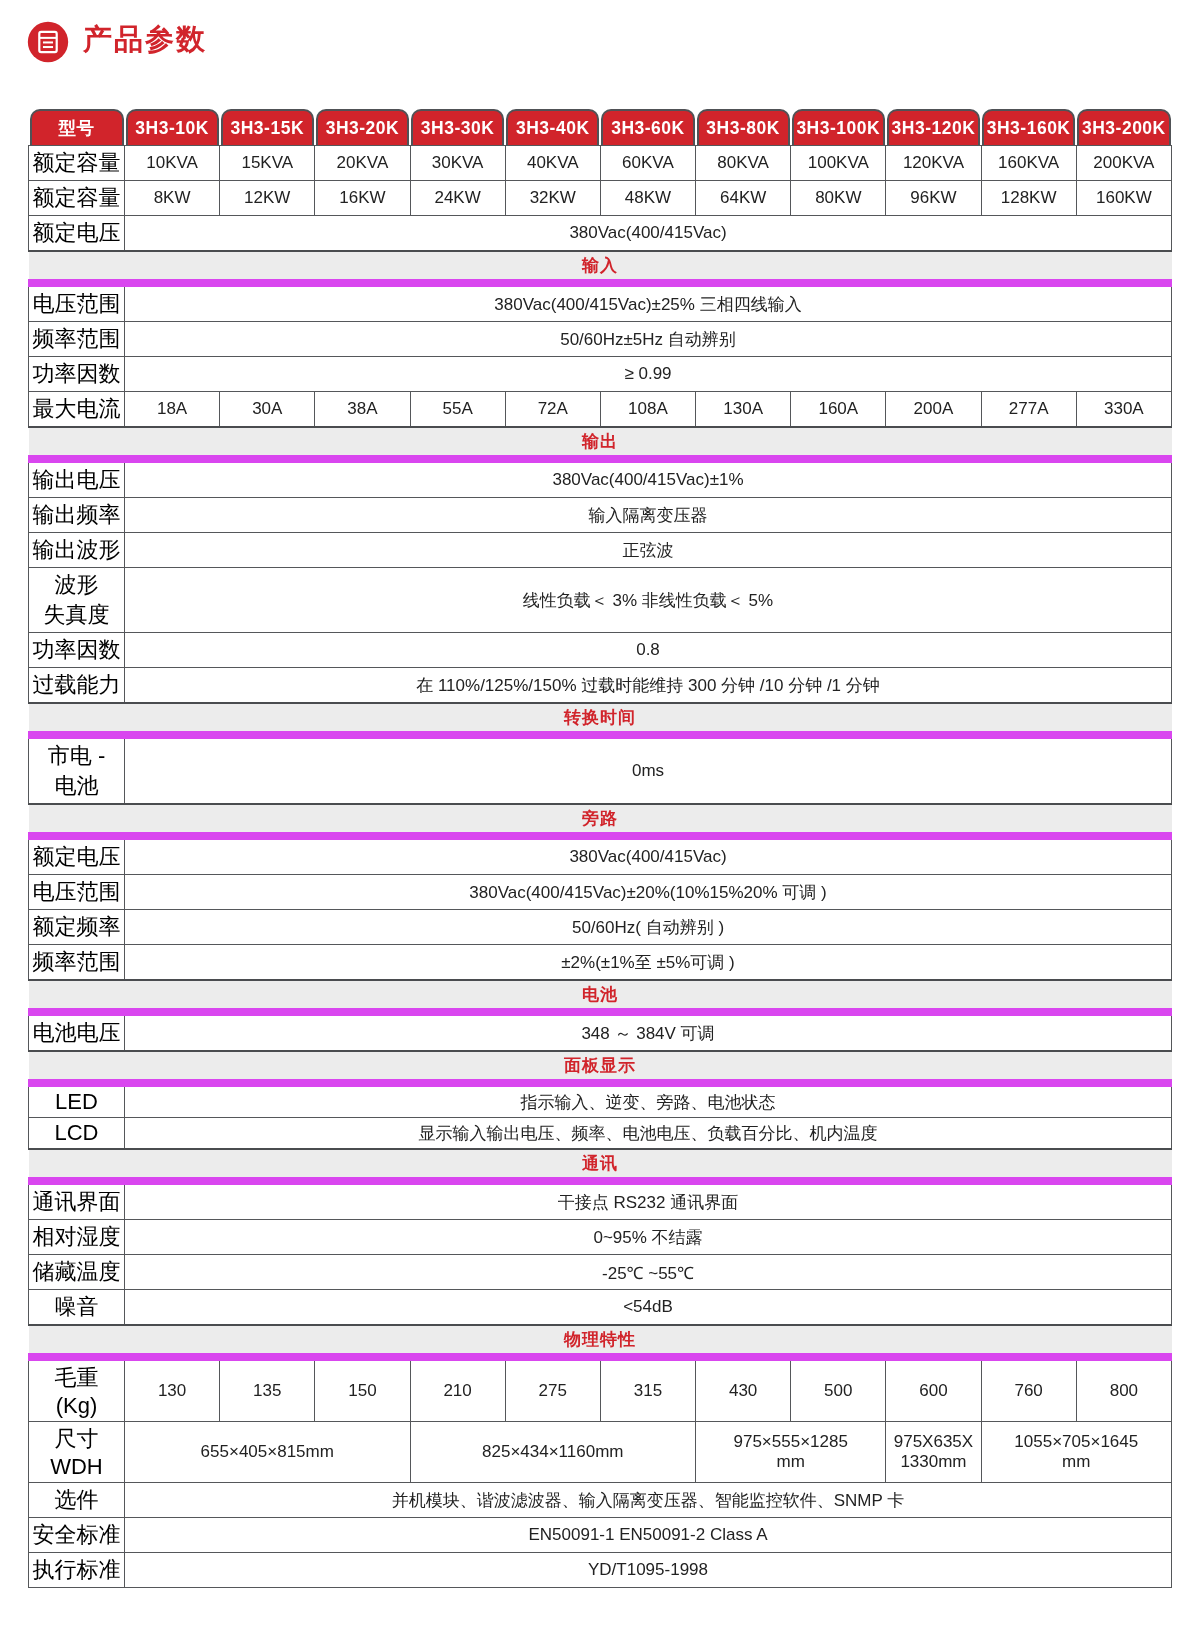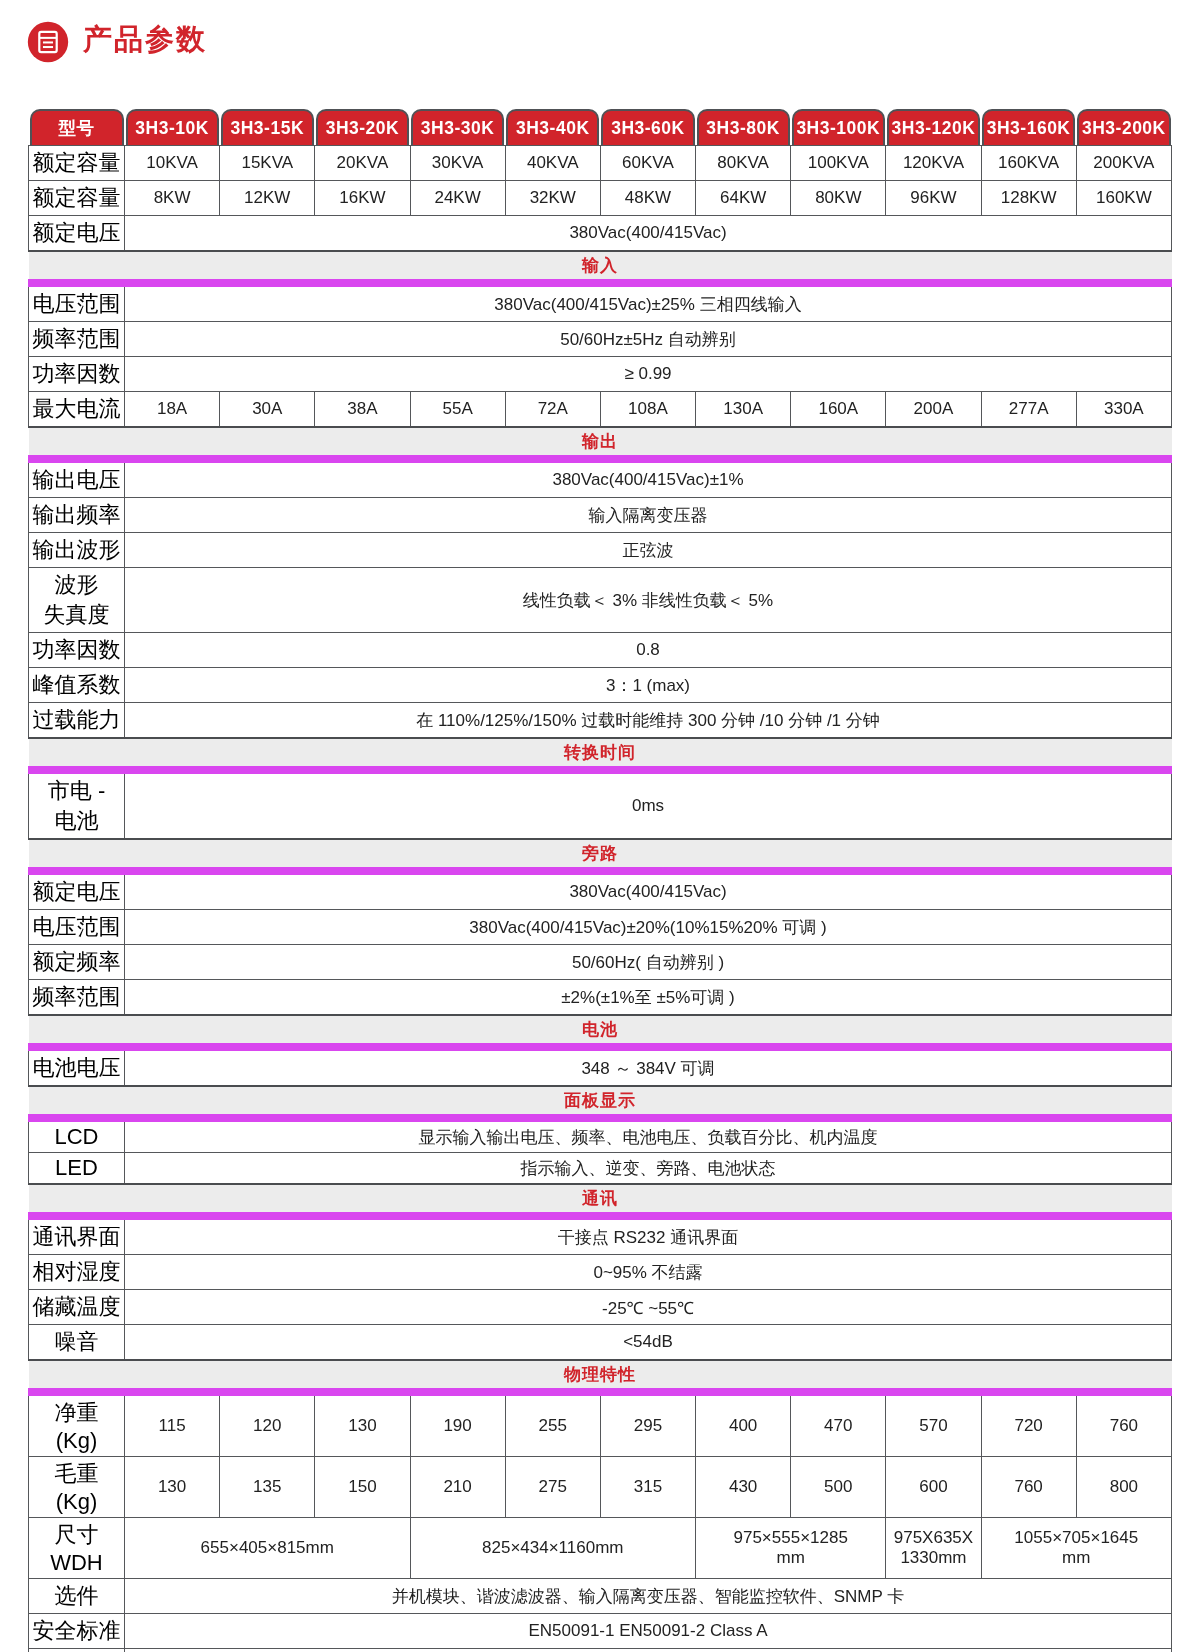--- a/index.html
+++ b/index.html
@@ -210,24 +210,20 @@
         <tr class="h-tall">
           <td class="label">波形
 失真度</td>
           <td colspan="11">线性负载＜ 3%  非线性负载＜ 5%</td>
         </tr>
         <tr class="h-normal">
           <td class="label">功率因数</td>
           <td colspan="11">0.8</td>
         </tr>
         <tr class="h-normal">
-          <td class="label">峰值系数</td>
-          <td colspan="11">3：1 (max)</td>
-        </tr>
-        <tr class="h-normal">
           <td class="label">过载能力</td>
           <td colspan="11">在 110%/125%/150% 过载时能维持 300 分钟 /10 分钟 /1 分钟</td>
         </tr>
         <tr class="section">
           <td colspan="12">转换时间</td>
         </tr>
         <tr class="h-tall">
           <td class="label">市电 -
 电池</td>
           <td colspan="11">0ms</td>
@@ -255,27 +251,27 @@
           <td colspan="12">电池</td>
         </tr>
         <tr class="h-normal">
           <td class="label">电池电压</td>
           <td colspan="11">348 ～ 384V 可调</td>
         </tr>
         <tr class="section">
           <td colspan="12">面板显示</td>
         </tr>
         <tr class="h-normal">
+          <td class="label">LED</td>
+          <td colspan="11">指示输入、逆变、旁路、电池状态</td>
+        </tr>
+        <tr class="h-normal">
           <td class="label">LCD</td>
           <td colspan="11">显示输入输出电压、频率、电池电压、负载百分比、机内温度</td>
         </tr>
-        <tr class="h-normal">
-          <td class="label">LED</td>
-          <td colspan="11">指示输入、逆变、旁路、电池状态</td>
-        </tr>
         <tr class="section">
           <td colspan="12">通讯</td>
         </tr>
         <tr class="h-normal">
           <td class="label">通讯界面</td>
           <td colspan="11">干接点  RS232 通讯界面</td>
         </tr>
         <tr class="h-normal">
           <td class="label">相对湿度</td>
           <td colspan="11">0~95% 不结露</td>
@@ -283,34 +279,20 @@
         <tr class="h-normal">
           <td class="label">储藏温度</td>
           <td colspan="11">-25℃ ~55℃</td>
         </tr>
         <tr class="h-normal">
           <td class="label">噪音</td>
           <td colspan="11">&lt;54dB</td>
         </tr>
         <tr class="section">
           <td colspan="12">物理特性</td>
-        </tr>
-        <tr class="h-normal">
-          <td class="label">净重 (Kg)</td>
-          <td>115</td>
-          <td>120</td>
-          <td>130</td>
-          <td>190</td>
-          <td>255</td>
-          <td>295</td>
-          <td>400</td>
-          <td>470</td>
-          <td>570</td>
-          <td>720</td>
-          <td>760</td>
         </tr>
         <tr class="h-normal">
           <td class="label">毛重 (Kg)</td>
           <td>130</td>
           <td>135</td>
           <td>150</td>
           <td>210</td>
           <td>275</td>
           <td>315</td>
           <td>430</td>

